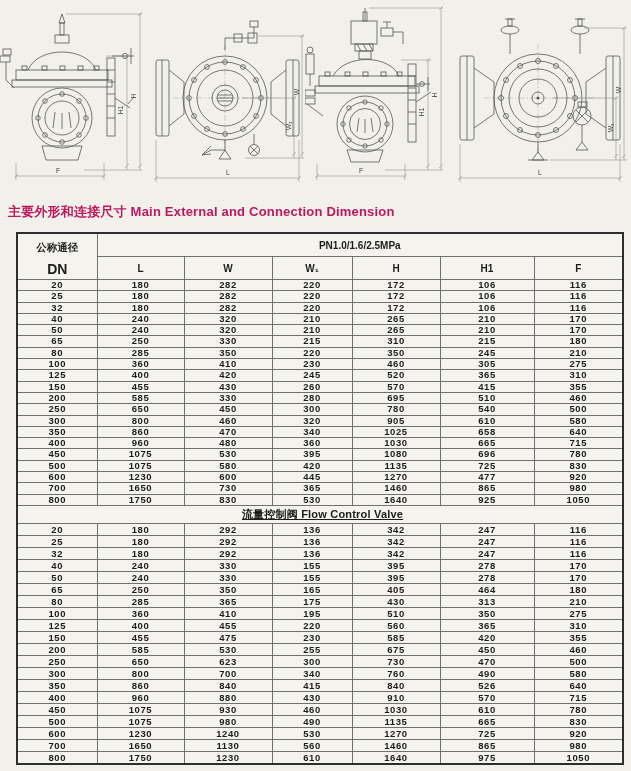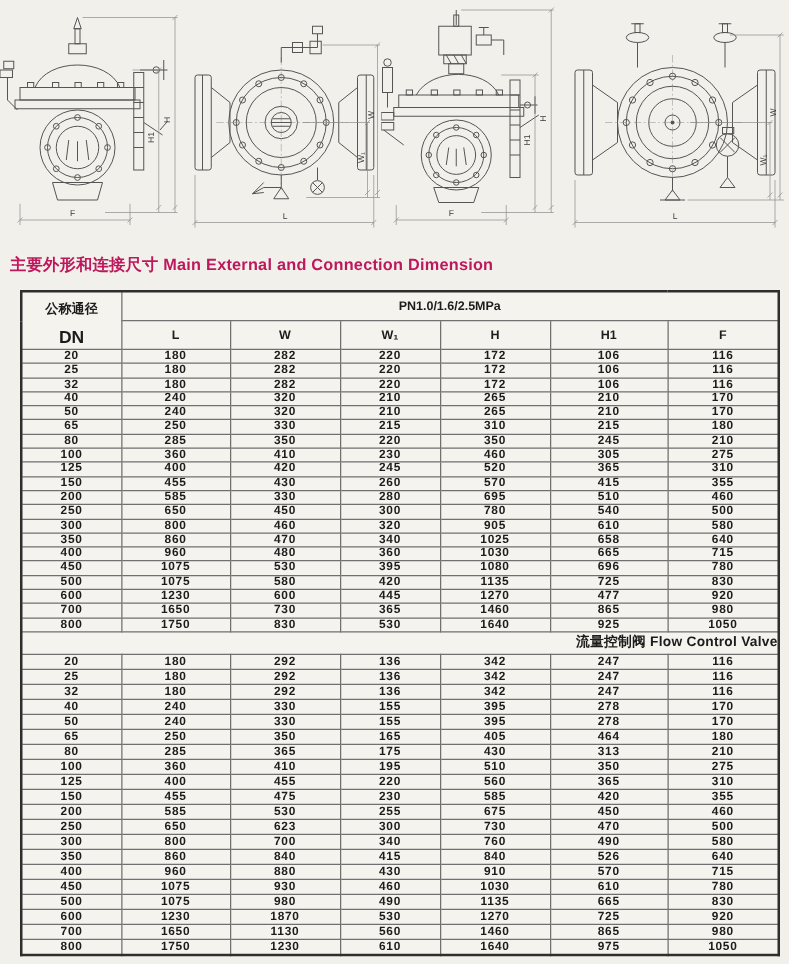--- a/index.html
+++ b/index.html
@@ -32,22 +32,22 @@
     border:1px solid #707070;text-align:center;
     font-weight:bold;padding:0;overflow:hidden;white-space:nowrap;
   }
   thead th{font-size:10px;height:22px;}
   th.dn-cell{vertical-align:middle;}
   th.dn-cell .zh{font-size:10.5px;line-height:24px;}
   th.dn-cell .en{font-size:14px;line-height:20px;text-align:center;}
   tbody.main td{font-size:9.5px;height:10.3px;line-height:10.3px;letter-spacing:0.6px;}
   tbody.flow td{font-size:9.5px;height:11px;line-height:11px;letter-spacing:0.6px;}
   tr.section td{
-    text-align:right;font-size:11px;height:17px;line-height:17px;
-    padding-left:5px;letter-spacing:0.2px;
+    text-align:center;font-size:11px;height:17px;line-height:17px;
+    padding-left:5px;letter-spacing:0.2px;text-decoration:underline;
   }
 </style>
 </head>
 <body>
 
 <div class="drawings">
 
   <svg id="d1" width="150" height="197" viewBox="0 0 150 197">
     <g class="ln">
       <path d="M62,14 l3,9 h-6 z"></path>
@@ -628,21 +628,21 @@
         <td>1075</td>
         <td>980</td>
         <td>490</td>
         <td>1135</td>
         <td>665</td>
         <td>830</td>
       </tr>
       <tr>
         <td>600</td>
         <td>1230</td>
-        <td>1870</td>
+        <td>1240</td>
         <td>530</td>
         <td>1270</td>
         <td>725</td>
         <td>920</td>
       </tr>
       <tr>
         <td>700</td>
         <td>1650</td>
         <td>1130</td>
         <td>560</td>

